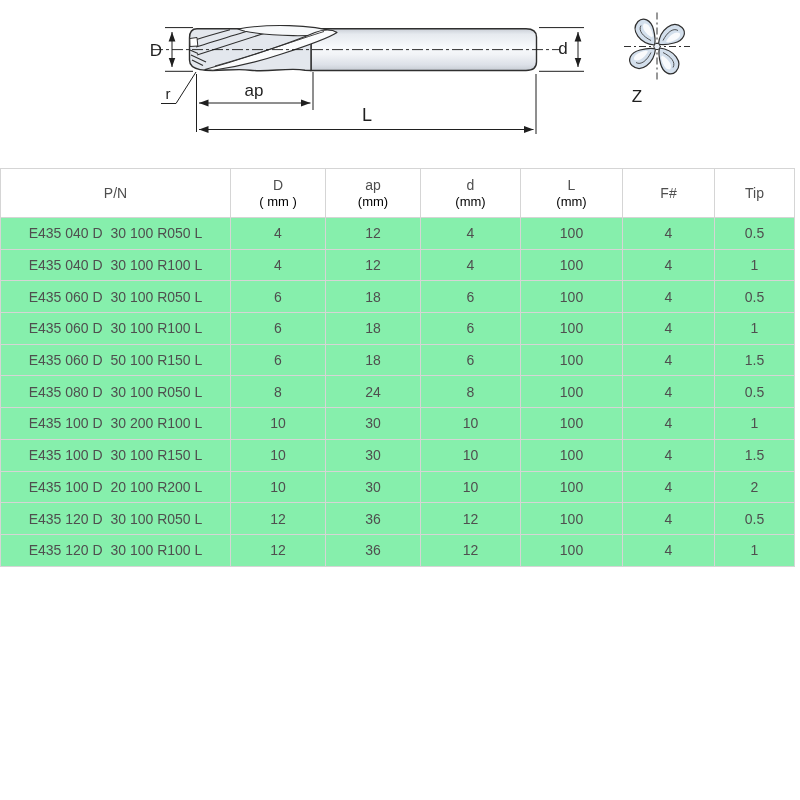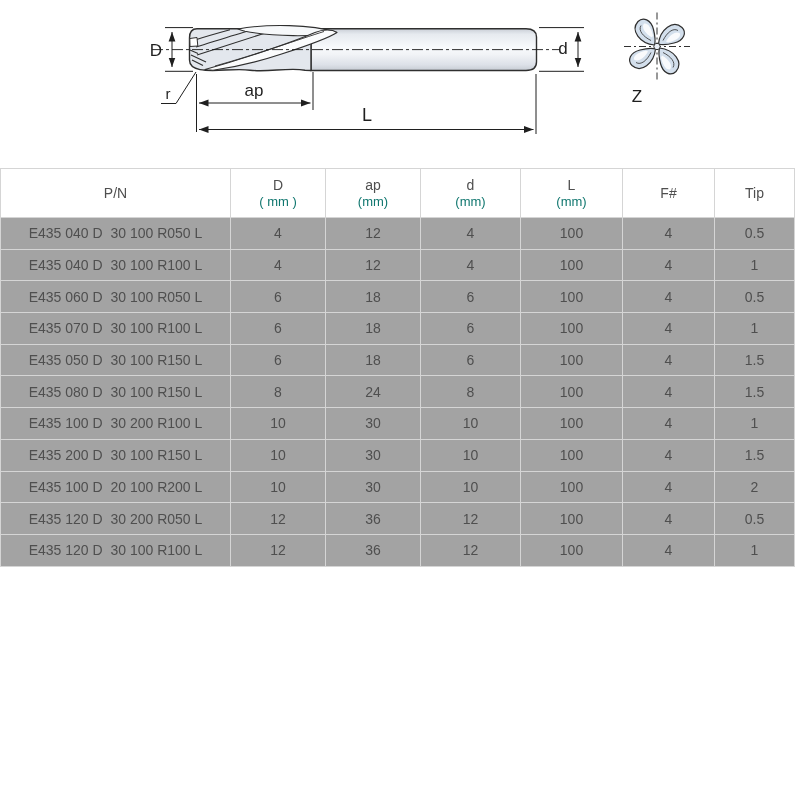--- a/index.html
+++ b/index.html
@@ -19,23 +19,23 @@
     width:795px;border-collapse:collapse;table-layout:fixed;
     color:#4f4f4f;
   }
   table.spec th,table.spec td{
     border:1px solid #d5d5d5;
     text-align:center;vertical-align:middle;
     font-weight:normal;padding:0;
     font-size:14px;
   }
   thead tr{height:49px;}
-  tbody tr{height:31.7px;background:#a3a3a3;}
+  tbody tr{height:31.7px;background:#86efac;}
   .h1{font-size:14px;line-height:17px;}
-  .h2{font-size:13px;line-height:16px;color:#0f766e;}
+  .h2{font-size:13px;line-height:16px;color:#000000;}
   td.pn{white-space:pre;}
 </style>
 </head>
 <body>
 
 <div class="canvas">
 
   <svg class="diagram" width="800" height="165" viewBox="0 0 800 165">
     <defs>
       <marker id="arr" viewBox="0 0 10 8" markerWidth="10" markerHeight="8" refX="9.5" refY="4" orient="auto-start-reverse" markerUnits="userSpaceOnUse">
@@ -202,75 +202,75 @@
         <tr>
           <td class="pn">E435 060 D  30 100 R050 L</td>
           <td>6</td>
           <td>18</td>
           <td>6</td>
           <td>100</td>
           <td>4</td>
           <td>0.5</td>
         </tr>
         <tr>
-          <td class="pn">E435 070 D  30 100 R100 L</td>
+          <td class="pn">E435 060 D  30 100 R100 L</td>
           <td>6</td>
           <td>18</td>
           <td>6</td>
           <td>100</td>
           <td>4</td>
           <td>1</td>
         </tr>
         <tr>
-          <td class="pn">E435 050 D  30 100 R150 L</td>
+          <td class="pn">E435 060 D  50 100 R150 L</td>
           <td>6</td>
           <td>18</td>
           <td>6</td>
           <td>100</td>
           <td>4</td>
           <td>1.5</td>
         </tr>
         <tr>
-          <td class="pn">E435 080 D  30 100 R150 L</td>
+          <td class="pn">E435 080 D  30 100 R050 L</td>
           <td>8</td>
           <td>24</td>
           <td>8</td>
           <td>100</td>
           <td>4</td>
+          <td>0.5</td>
+        </tr>
+        <tr>
+          <td class="pn">E435 100 D  30 200 R100 L</td>
+          <td>10</td>
+          <td>30</td>
+          <td>10</td>
+          <td>100</td>
+          <td>4</td>
+          <td>1</td>
+        </tr>
+        <tr>
+          <td class="pn">E435 100 D  30 100 R150 L</td>
+          <td>10</td>
+          <td>30</td>
+          <td>10</td>
+          <td>100</td>
+          <td>4</td>
           <td>1.5</td>
         </tr>
         <tr>
-          <td class="pn">E435 100 D  30 200 R100 L</td>
+          <td class="pn">E435 100 D  20 100 R200 L</td>
           <td>10</td>
           <td>30</td>
           <td>10</td>
           <td>100</td>
           <td>4</td>
-          <td>1</td>
-        </tr>
-        <tr>
-          <td class="pn">E435 200 D  30 100 R150 L</td>
-          <td>10</td>
-          <td>30</td>
-          <td>10</td>
-          <td>100</td>
-          <td>4</td>
-          <td>1.5</td>
-        </tr>
-        <tr>
-          <td class="pn">E435 100 D  20 100 R200 L</td>
-          <td>10</td>
-          <td>30</td>
-          <td>10</td>
-          <td>100</td>
-          <td>4</td>
           <td>2</td>
         </tr>
         <tr>
-          <td class="pn">E435 120 D  30 200 R050 L</td>
+          <td class="pn">E435 120 D  30 100 R050 L</td>
           <td>12</td>
           <td>36</td>
           <td>12</td>
           <td>100</td>
           <td>4</td>
           <td>0.5</td>
         </tr>
         <tr>
           <td class="pn">E435 120 D  30 100 R100 L</td>
           <td>12</td>

